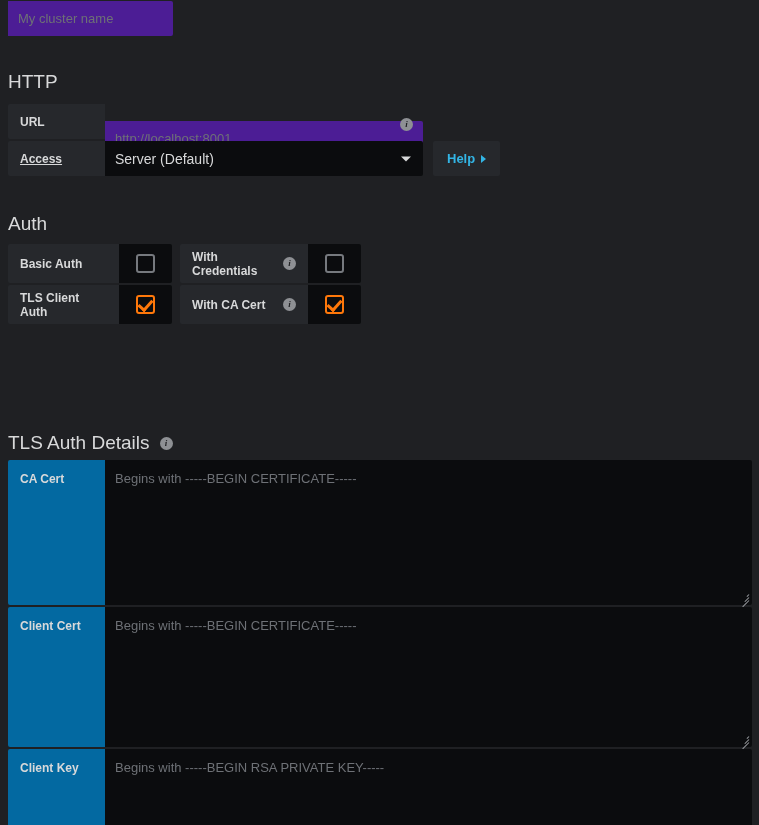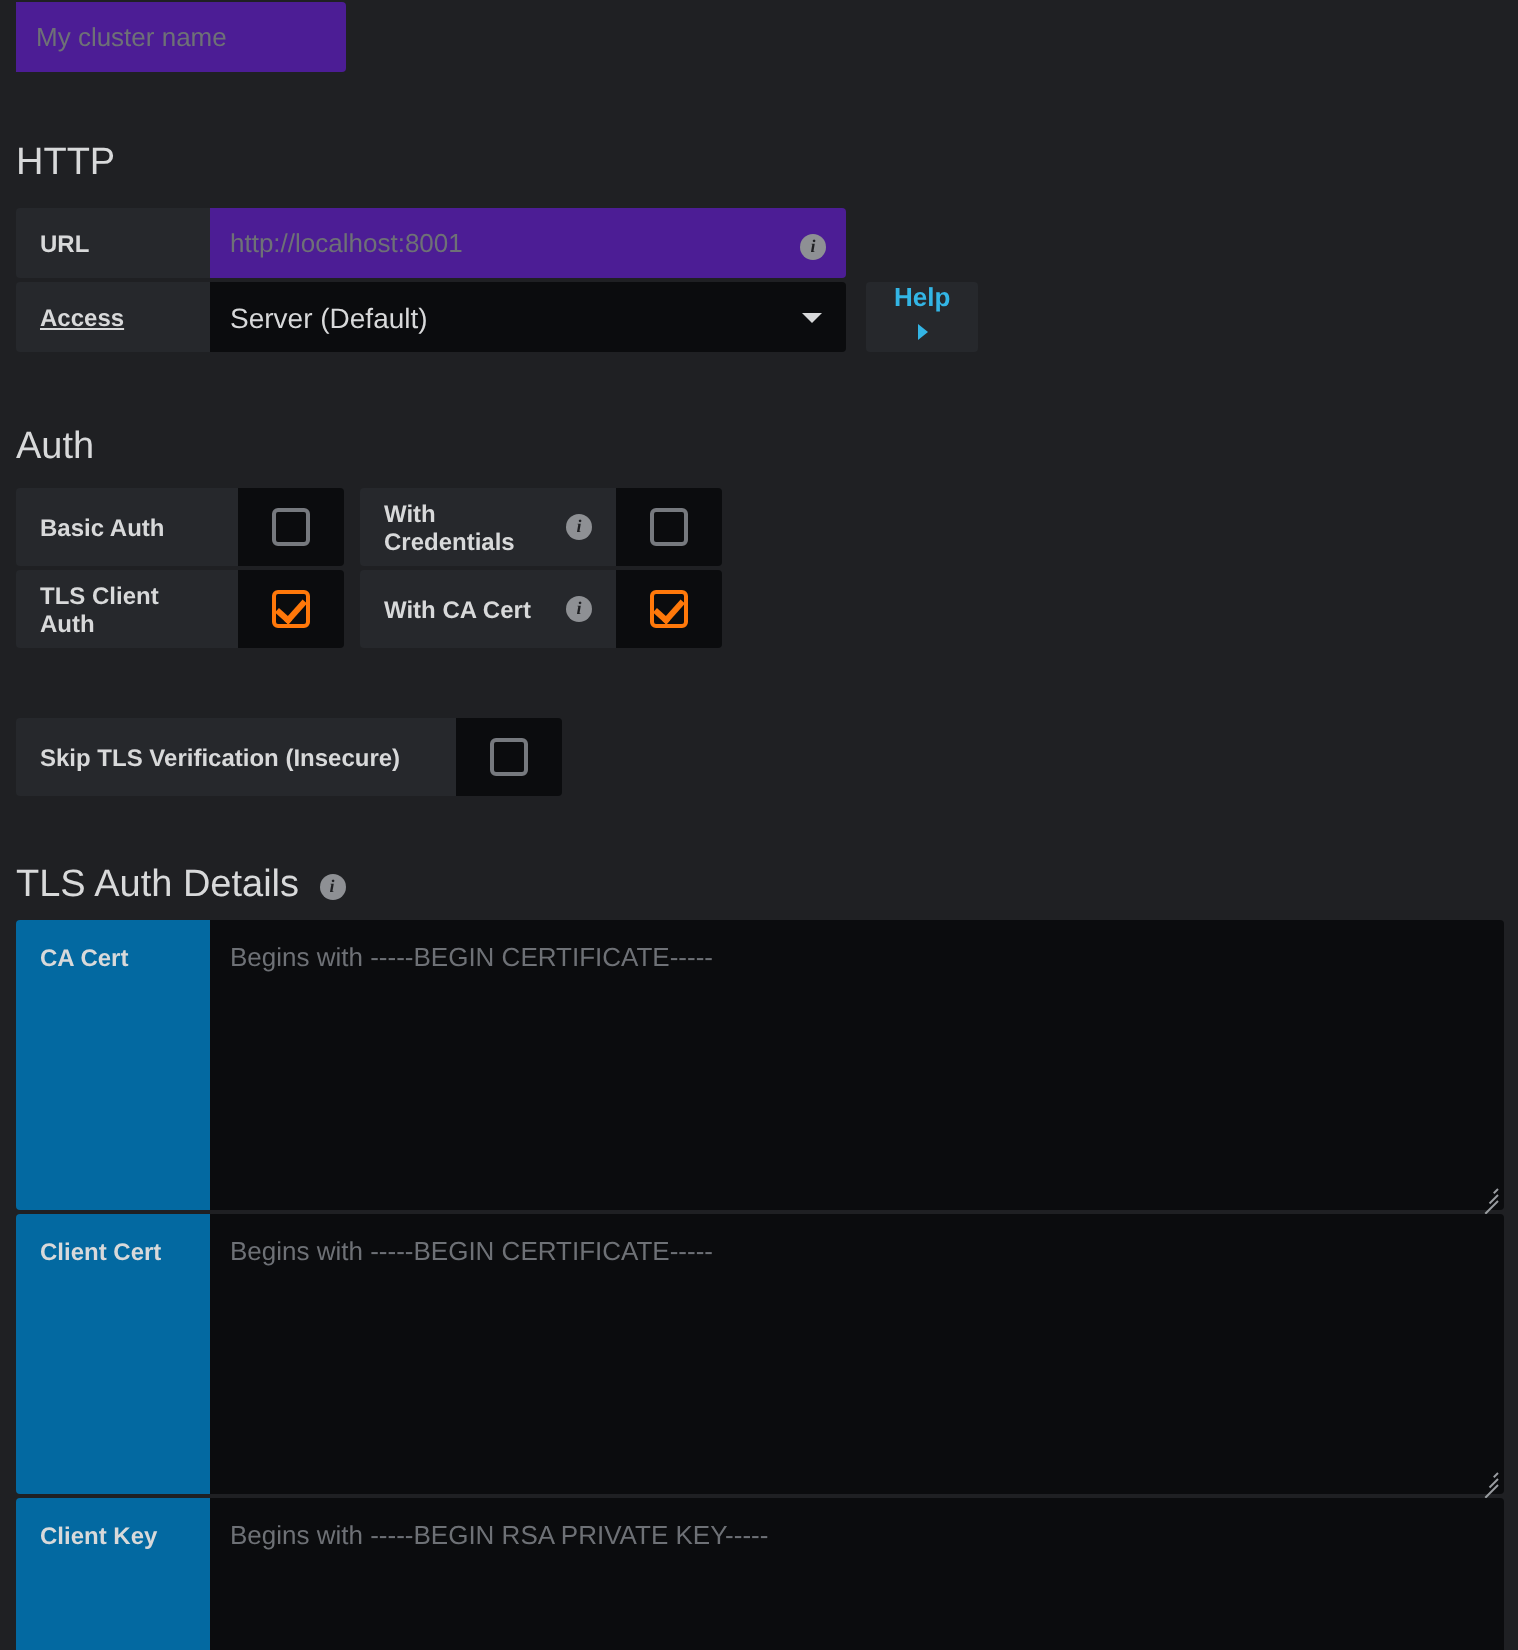--- a/index.html
+++ b/index.html
@@ -95,21 +95,21 @@
   }
 
   
   .http-block { position: absolute; left: 0; top: 103px; }
   .url-row .row-label { width: 97px; height: 35px; }
   .url-row .field-wrap {
     position: relative;
     width: 318px;
     height: 35px;
   }
-  .url-row .field { width: 318px; height: 35px; padding-right: 32px; }
+  .url-row .field { width: 318px; height: 35px; padding-right: 32px; margin-top: 17px; }
   .url-row .info-slot {
     position: absolute;
     right: 10px;
     top: 50%;
     transform: translateY(-50%);
   }
 
   .access-row { margin-top: 2px; }
   .access-row .row-label { width: 97px; height: 35px; text-decoration: underline; }
   .select-wrap {
@@ -141,21 +141,20 @@
     font-size: 13px;
     font-weight: bold;
     display: flex;
     align-items: center;
     gap: 6px;
     padding: 0 14px;
     height: 35px;
     border-radius: 2px;
     cursor: pointer;
     user-select: none;
-    flex-direction: column;
   }
   .help-caret {
     width: 0; height: 0;
     border-top: 4px solid transparent;
     border-bottom: 4px solid transparent;
     border-left: 5px solid #33b5e5;
   }
 
   
   .auth-block { position: absolute; left: 0; top: 243px; }
@@ -370,30 +369,20 @@
           <span>With CA Cert</span>
           <span class="info-icon">i</span>
         </div>
         <div class="checkbox-slot">
           <span class="cbx checked"></span>
         </div>
       </div>
     </div>
   </div>
 
-  <div class="skip-block">
-    <div class="auth-line">
-      <div class="auth-cell">
-        <div class="skip-label">Skip TLS Verification (Insecure)</div>
-        <div class="checkbox-slot">
-          <span class="cbx"></span>
-        </div>
-      </div>
-    </div>
-  </div>
 
   <h2 class="section-heading" id="tls-heading">
     <span>TLS Auth Details</span>
     <span class="info-icon">i</span>
   </h2>
 
   <div class="tls-block">
 
     <div class="ta-row">
       <div class="ta-label">CA Cert</div>

